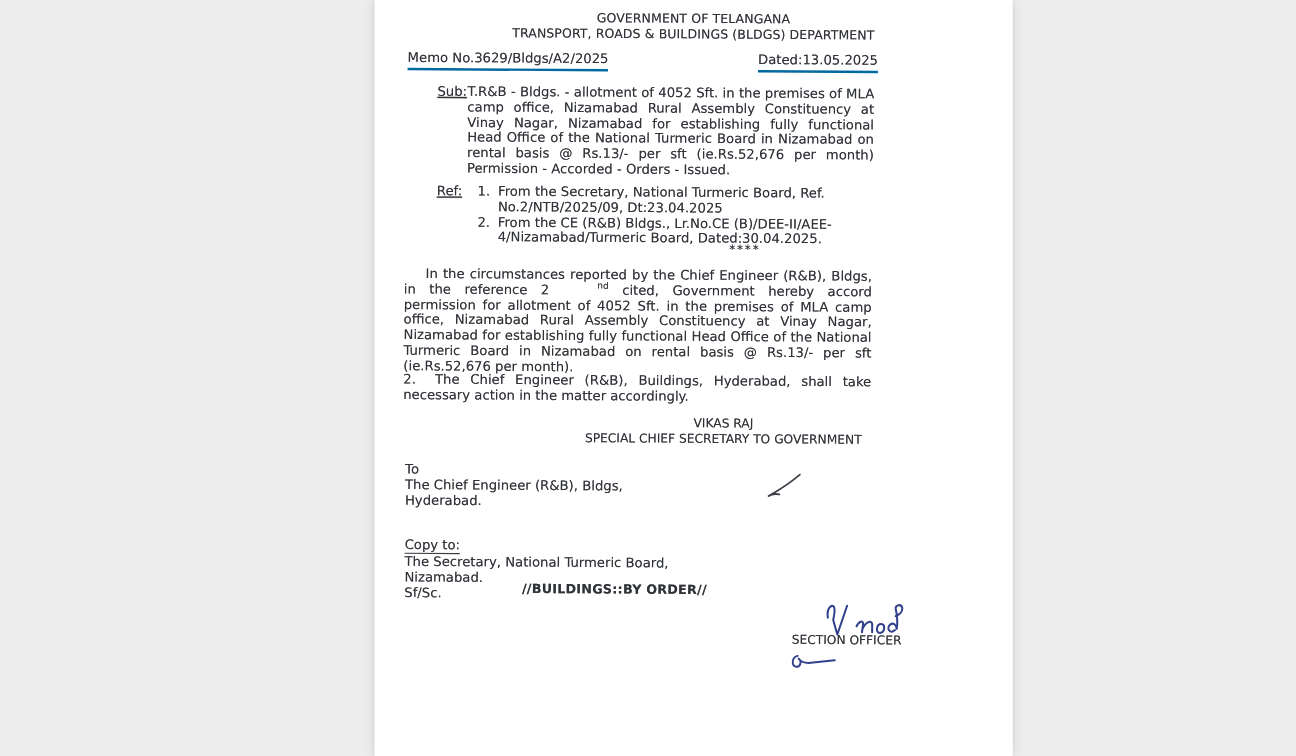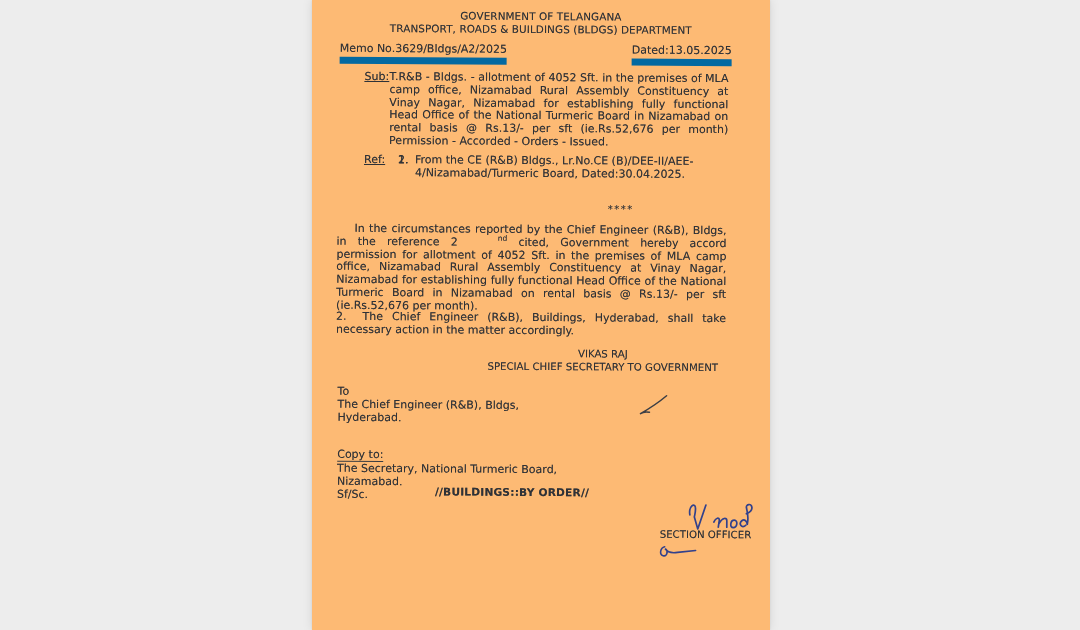--- a/index.html
+++ b/index.html
@@ -6,38 +6,38 @@
     margin: 0; padding: 0;
     width: 1080px; height: 630px;
     overflow: hidden;
     background: #ededed;
     font-family: "DejaVu Sans", "Liberation Sans", sans-serif;
   }
   .stage { position: relative; width: 1080px; height: 630px; }
 
   .page {
     position: absolute; left: 312px; top: 0;
-    width: 458px; height: 630px;
-    background: #fdba74;
+    width: 532px; height: 630px;
+    background: #ffffff;
     box-shadow: 0 0 10px rgba(0,0,0,0.10), 0 0 2px rgba(0,0,0,0.08);
   }
   .content {
     position: absolute; inset: 0;
     transform: rotate(0.35deg);
     transform-origin: 50% 0;
     color: #2f3237;
     font-size: 11px;
     line-height: 12.8px;
     text-shadow: 0 0 0.5px rgba(47,50,55,0.55);
   }
 
   .doc-header { position: absolute; top: 10px; left: 0; right: 0; text-align: center; font-size: 10.4px; line-height: 13px; letter-spacing: 0.1px; }
 
   .memo-row { position: absolute; top: 44px; left: 28px; width: 392px; display: flex; justify-content: space-between; }
-  .u { border-bottom: 7px solid #0369a1; padding-bottom: 1px; }
+  .u { border-bottom: 2px solid #0369a1; padding-bottom: 1px; }
 
   .sub-block { position: absolute; top: 72px; left: 53px; width: 364px; }
   .hang-label { position: absolute; left: 0; top: 0; text-decoration: underline; }
   .sub-text { margin-left: 25px; text-align: justify; }
 
   .ref-block { position: absolute; top: 155px; left: 53px; width: 330px; }
   .ref-list { margin-left: 34px; }
   .ref-item { position: relative; padding-left: 17px; width: 288px; }
   .ref-num { position: absolute; left: 0; top: 0; }
 
@@ -84,20 +84,21 @@
       <div class="sub-block">
         <span class="hang-label">Sub:</span>
         <div class="sub-text">T.R&amp;B - Bldgs. - allotment of 4052 Sft. in the premises of MLA camp office, Nizamabad Rural Assembly Constituency at Vinay Nagar, Nizamabad for establishing fully functional Head Office of the National Turmeric Board in Nizamabad  on rental basis @ Rs.13/- per sft (ie.Rs.52,676 per month) Permission - Accorded - Orders  - Issued.</div>
       </div>
 
       <div class="ref-block">
         <span class="hang-label">Ref:</span>
         <div class="ref-list">
           <div class="ref-item">
             <span class="ref-num">1.</span>
+            <span>From the Secretary, National Turmeric Board, Ref. No.2/NTB/2025/09, Dt:23.04.2025</span>
           </div>
           <div class="ref-item">
             <span class="ref-num">2.</span>
             <span>From the CE (R&amp;B) Bldgs., Lr.No.CE (B)/DEE-II/AEE-4/Nizamabad/Turmeric Board, Dated:30.04.2025.</span>
           </div>
         </div>
       </div>
 
       <div class="stars">****</div>
 

